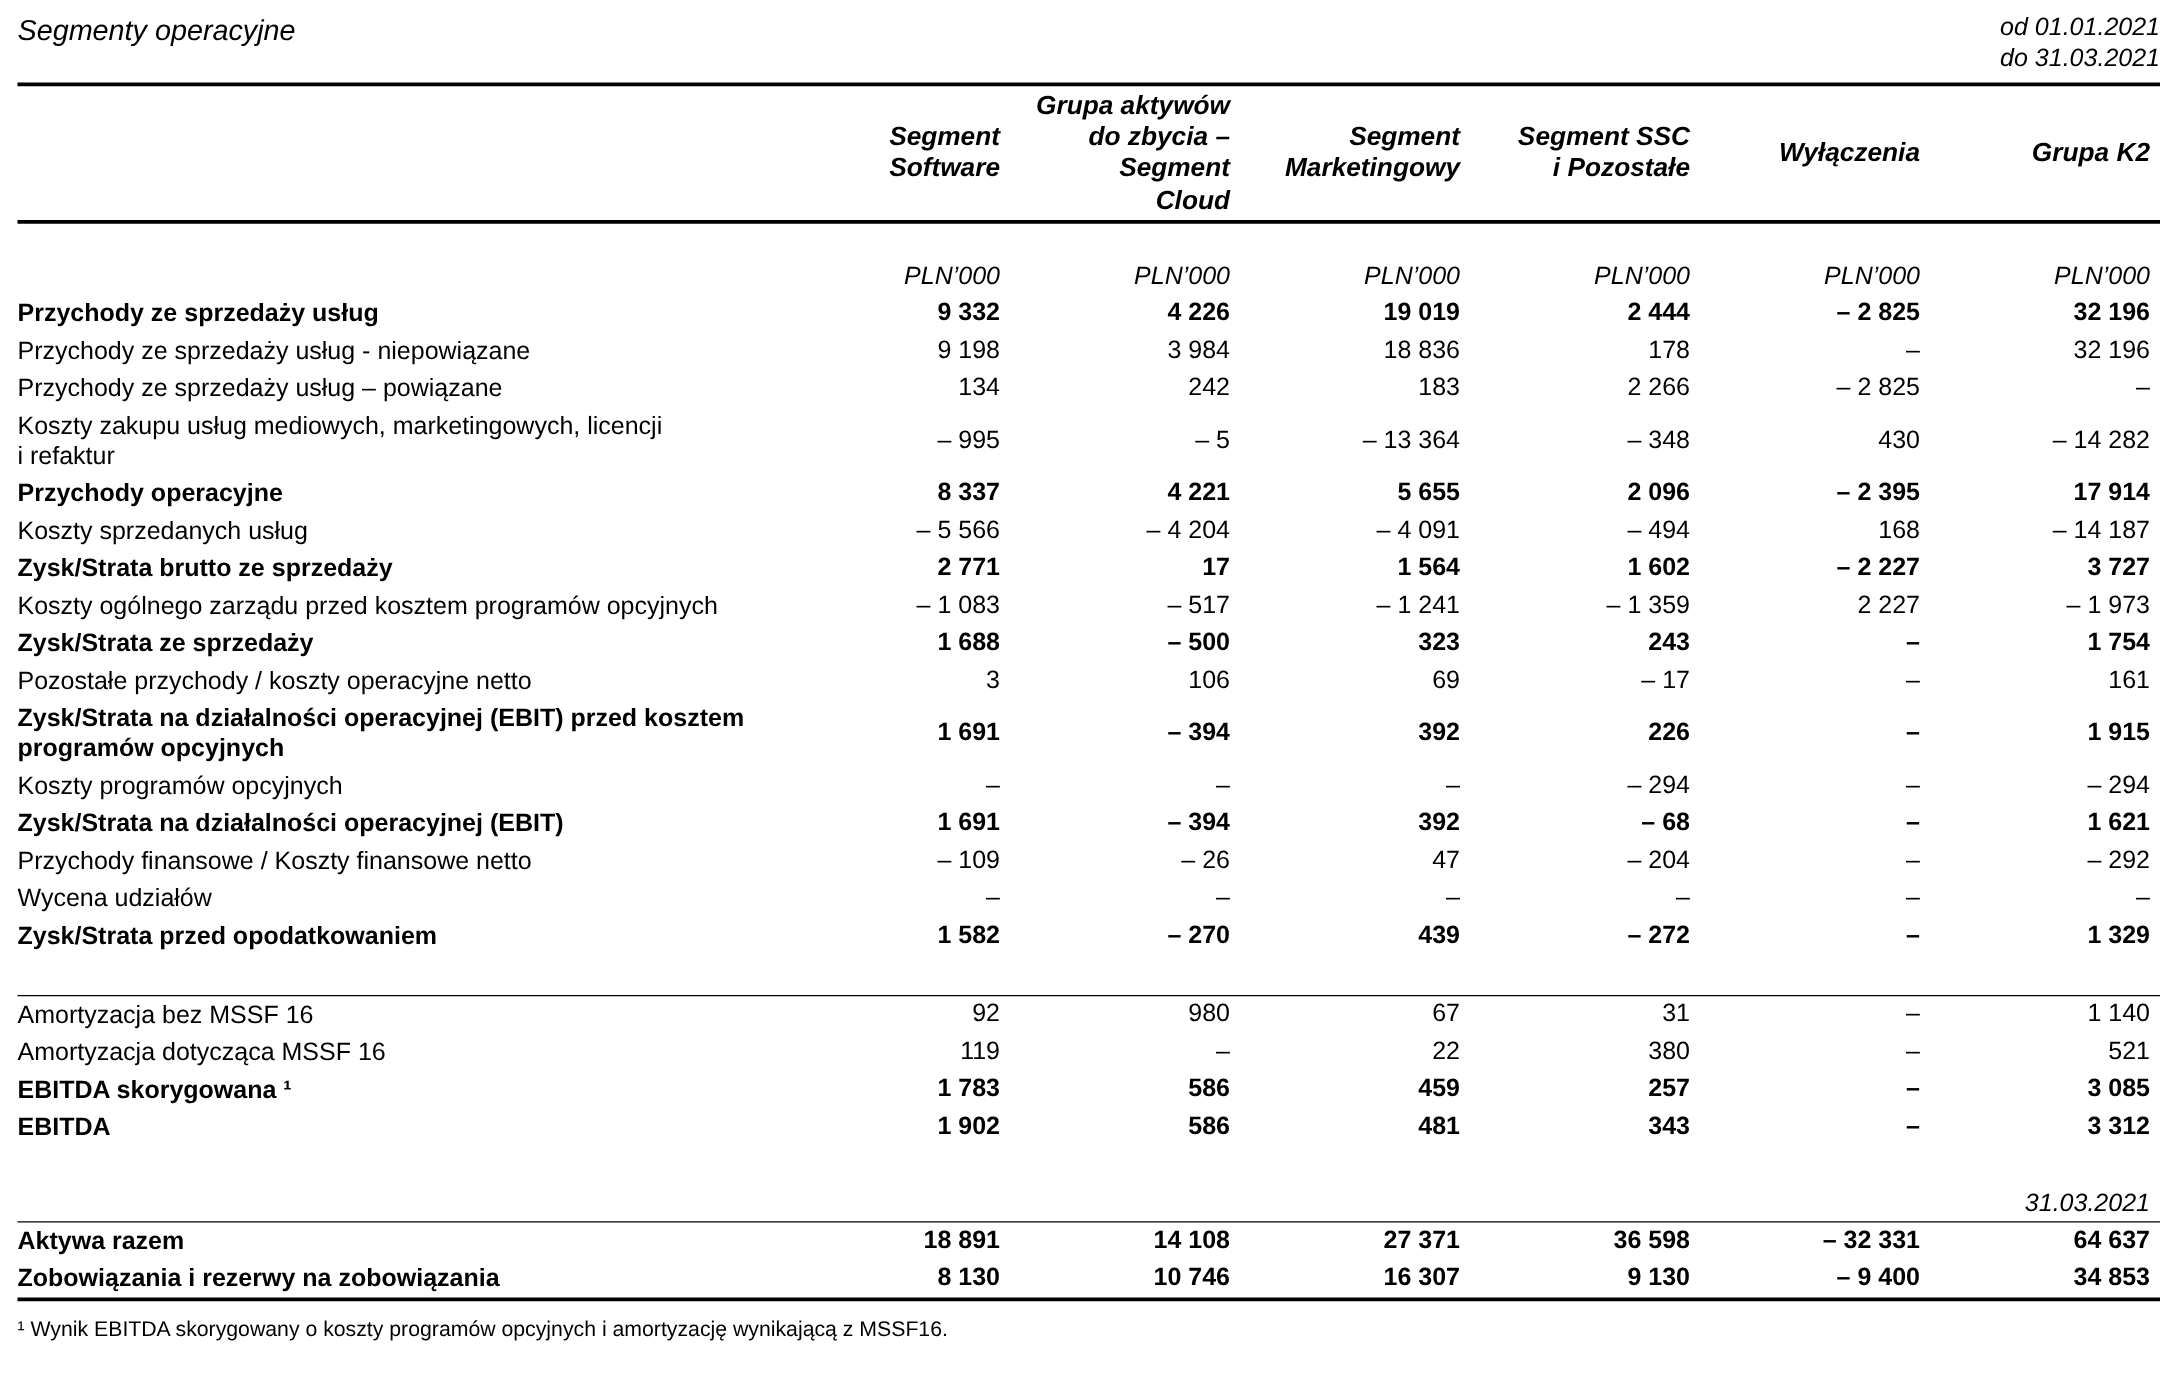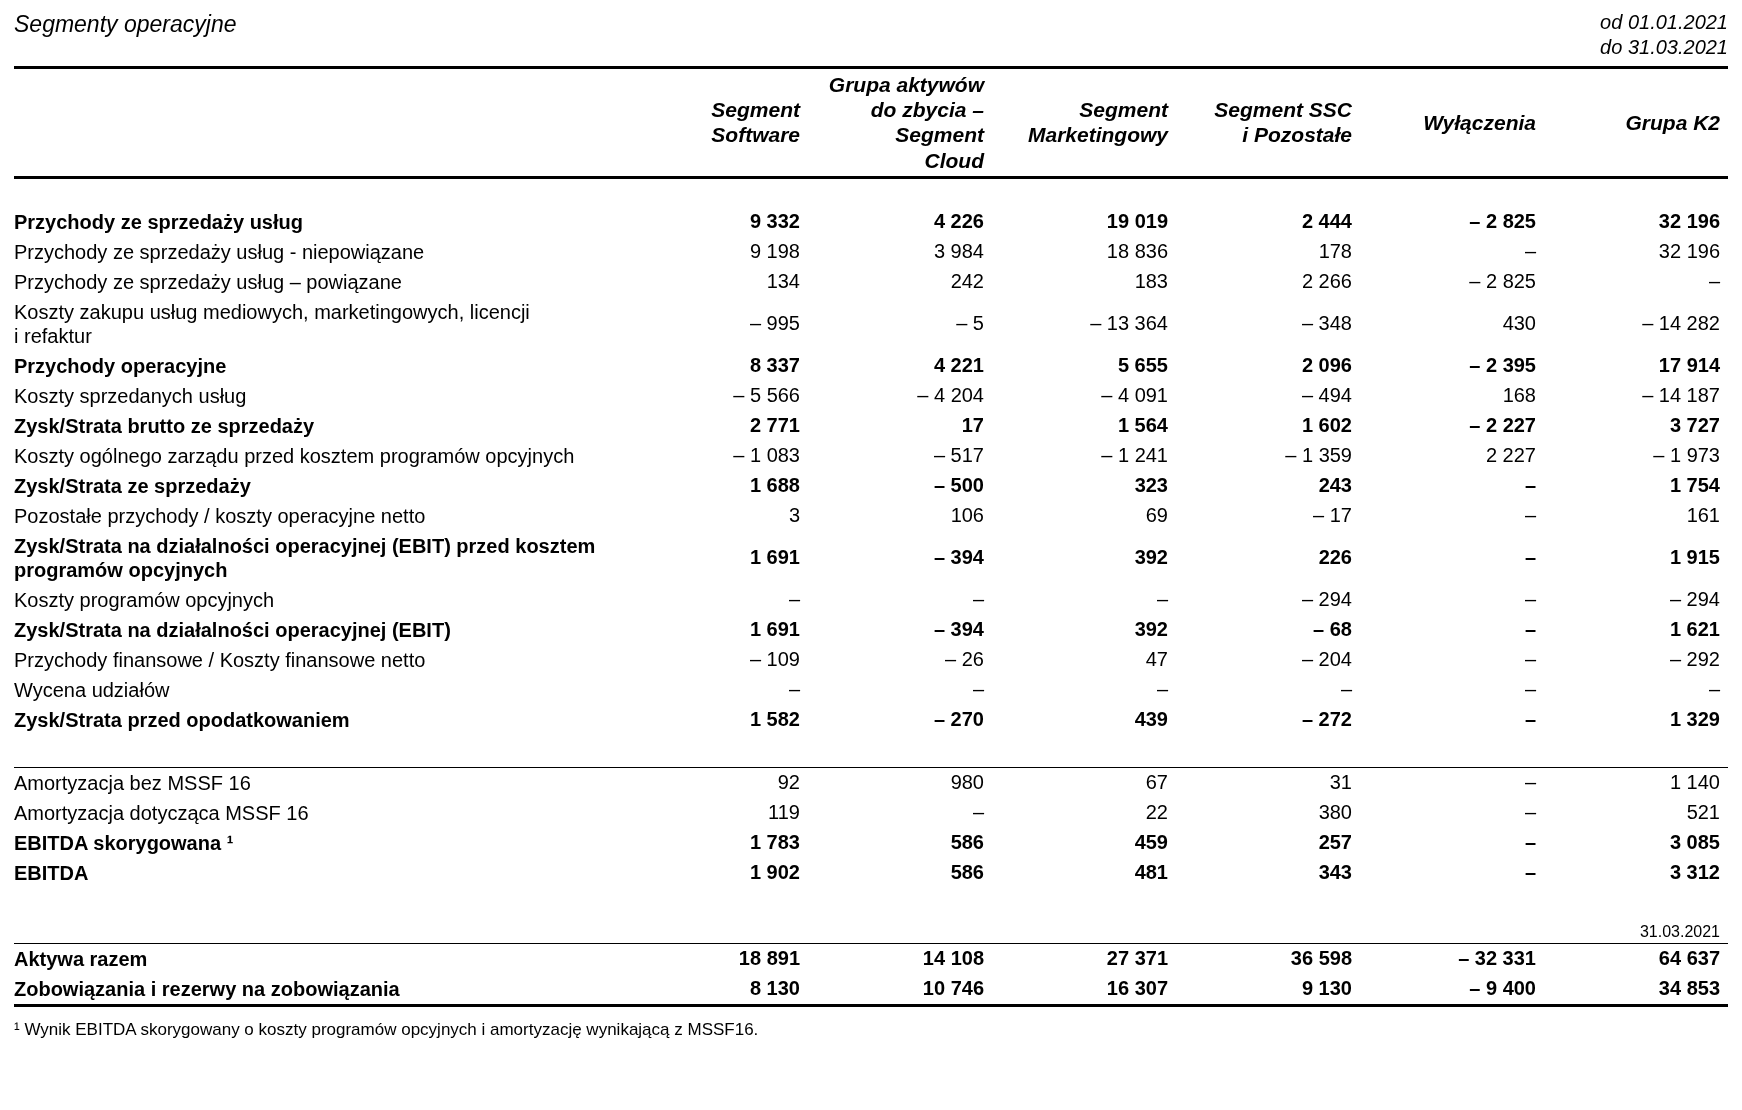--- a/index.html
+++ b/index.html
@@ -77,22 +77,23 @@
     white-space: nowrap;
     font-variant-numeric: tabular-nums;
   }
   tr.bold td { font-weight: bold; }
   tr.units td {
     font-style: italic;
     font-size: 20px;
   }
   tr.blank td { height: 26px; border: none; }
   tr.date-row td {
+    font-style: italic;
     text-align: right;
-    font-size: 16px;
+    font-size: 20px;
     padding-bottom: 2px;
   }
 
   .line-thick-top > td, .line-thick-top > th { border-top: 3px solid #000; }
   .line-thin-top  > td, .line-thin-top  > th { border-top: 1.5px solid #000; }
 
   .footnote {
     font-size: 17px;
     line-height: 1.2;
     padding-top: 13px;
@@ -142,20 +143,29 @@
       <tr class="head-row-spacer line-thick-top">
         <td></td>
         <td></td>
         <td></td>
         <td></td>
         <td></td>
         <td></td>
         <td></td>
       </tr>
 
+      <tr class="units">
+        <td class="label"></td>
+        <td class="num">PLN’000</td>
+        <td class="num">PLN’000</td>
+        <td class="num">PLN’000</td>
+        <td class="num">PLN’000</td>
+        <td class="num">PLN’000</td>
+        <td class="num">PLN’000</td>
+      </tr>
 
       <tr class="bold">
         <td class="label">Przychody ze sprzedaży usług</td>
         <td class="num">9 332</td>
         <td class="num">4 226</td>
         <td class="num">19 019</td>
         <td class="num">2 444</td>
         <td class="num">– 2 825</td>
         <td class="num">32 196</td>
       </tr>

